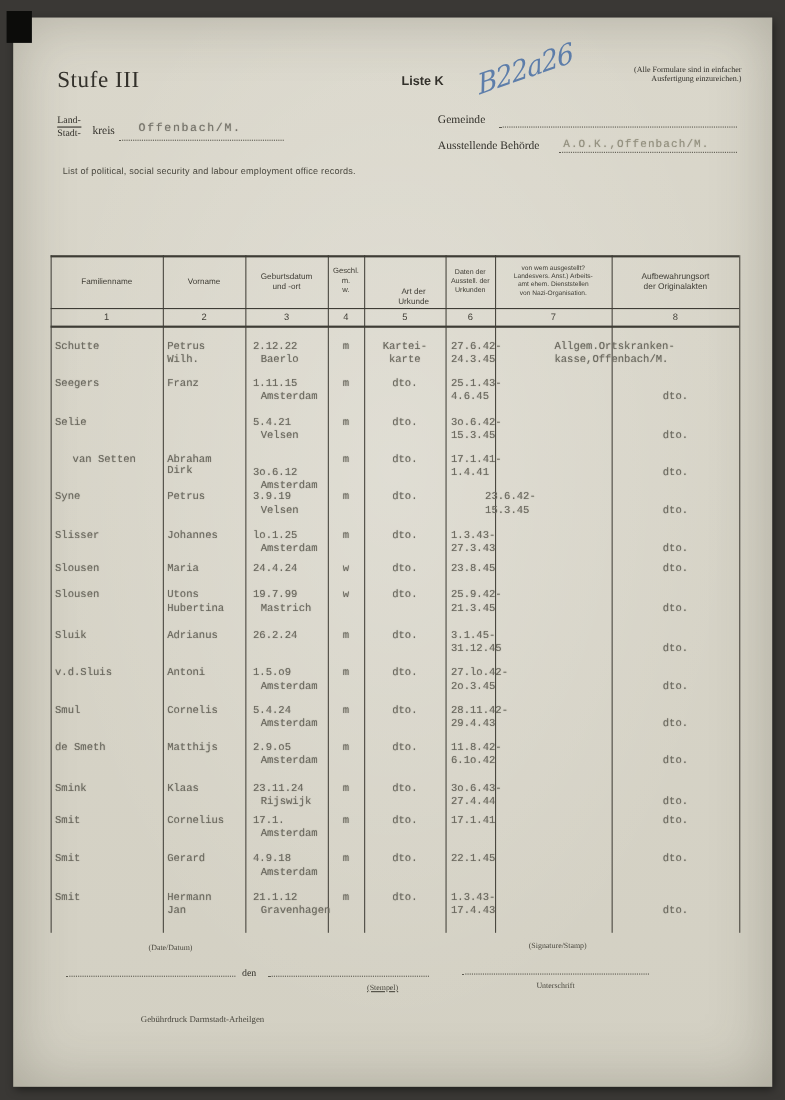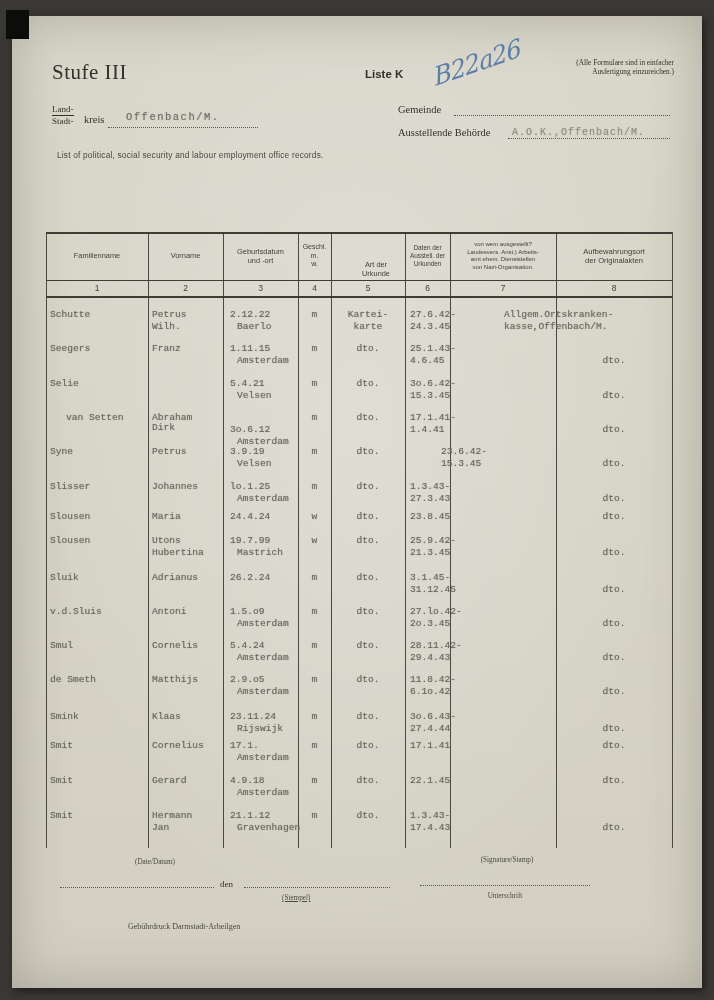--- a/index.html
+++ b/index.html
@@ -504,18 +504,18 @@
           <div>&nbsp;</div>
           <div>dto.</div>
         </div>
       </div>
 
     <div class="abs foot" style="left:98px;top:842px;width:90px;text-align:center;">(Date/Datum)</div>
     <div class="abs foot" style="left:440px;top:840px;width:110px;text-align:center;">(Signature/Stamp)</div>
     <div class="abs dotted" style="left:48px;top:870px;width:154px;"></div>
     <div class="abs print" style="left:208px;top:863px;font-size:9px;">den</div>
     <div class="abs dotted" style="left:232px;top:870px;width:146px;"></div>
-    <div class="abs foot" style="left:270px;top:878px;width:80px;text-align:left;text-decoration:underline;">(Stempel)</div>
+    <div class="abs foot" style="left:270px;top:878px;width:80px;text-align:right;text-decoration:underline;">(Stempel)</div>
     <div class="abs dotted" style="left:408px;top:868px;width:170px;"></div>
     <div class="abs foot" style="left:450px;top:876px;width:86px;text-align:center;">Unterschrift</div>
     <div class="abs foot" style="left:116px;top:906px;font-size:8px;">Gebührdruck Darmstadt-Arheilgen</div>
   </div>
 </div>
 
 </body></html>

